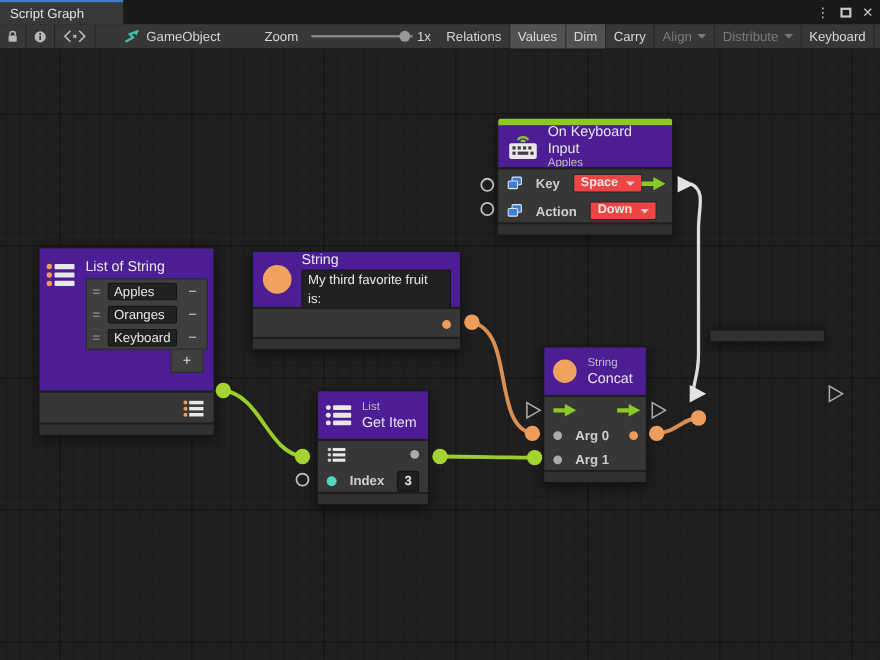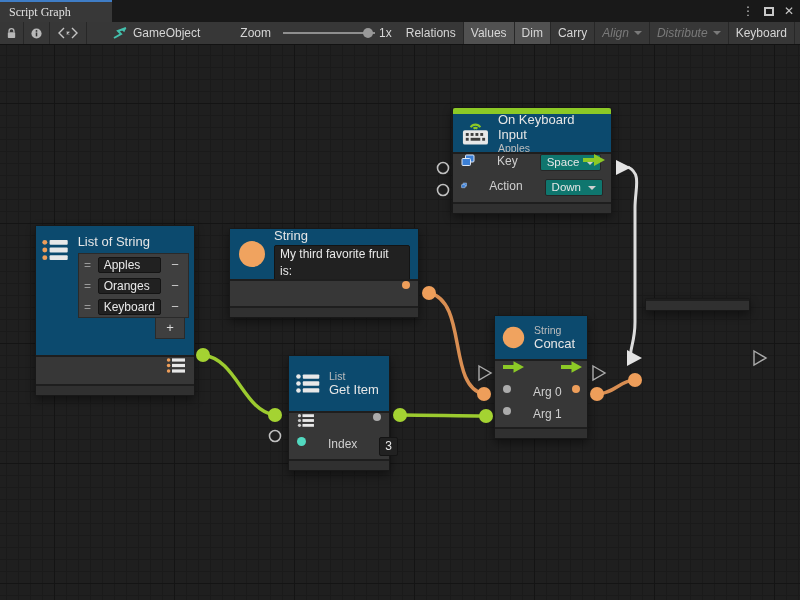--- a/index.html
+++ b/index.html
@@ -3,31 +3,31 @@
 <meta charset="utf-8">
 <style>
   * { margin:0; padding:0; box-sizing:border-box; }
   html,body { width:800px; height:600px; overflow:hidden; background:#1f1f1f;
     font-family:"Liberation Sans", sans-serif; }
   #stage { position:relative; width:800px; height:600px; }
 
   
   .tabbar { position:absolute; left:0; top:0; width:800px; height:22px; background:#191919; }
   .tab { position:absolute; left:0; top:0; width:112px; height:22px; background:#383838;
-    border-top:2px solid #3f7dc6; color:#e2e2e2; font-size:12px; line-height:20px; padding-left:9px;font-family:Liberation Serif, serif; }
+    border-top:2px solid #3f7dc6; color:#e2e2e2; font-size:12px; line-height:20px; padding-left:9px; }
   .winctl { position:absolute; right:6px; top:0; height:22px; display:flex; align-items:center; gap:10px; color:#c8c8c8; }
   .winctl .glyph { font-size:12px; line-height:22px; }
   .winbox { width:10px; height:9px; border:2px solid #c8c8c8; display:inline-block; }
 
   
   .toolbar { position:absolute; left:0; top:22px; width:800px; height:23px; background:#373737;
     border-bottom:1px solid #121212; display:flex; align-items:stretch; color:#d6d6d6; font-size:12px; }
   .tbtn { display:flex; align-items:center; padding:0 7px; border-right:1px solid #272727; white-space:nowrap; }
   .tbtn.active { background:#515151; }
-  .tbtn.disabled { color:#7a7a7a;font-style:italic; }
+  .tbtn.disabled { color:#7a7a7a; }
   .dd-arrow { width:0; height:0; border-left:4px solid transparent; border-right:4px solid transparent;
     border-top:4px solid #bdbdbd; display:inline-block; margin-left:5px; }
   .tbtn.disabled .dd-arrow { border-top-color:#7a7a7a; }
   .zoom-track { width:92px; height:2px; background:#8f8f8f; position:relative; margin:0 4px; }
   .zoom-handle { position:absolute; right:2px; top:-4px; width:10px; height:10px; border-radius:50%; background:#999; }
   .right-group { margin-left:auto; display:flex; align-items:stretch; }
 
   
   .canvas { position:absolute; left:0; top:45px; width:800px; height:555px;
     background-color:#1f1f1f;
@@ -35,31 +35,31 @@
       linear-gradient(to right,#141414 1px,transparent 1px),
       linear-gradient(to bottom,#141414 1px,transparent 1px),
       linear-gradient(to right,#1a1a1a 1px,transparent 1px),
       linear-gradient(to bottom,#1a1a1a 1px,transparent 1px);
     background-size:120px 120px,120px 120px,12px 12px,12px 12px;
     background-position:54px 58px,54px 58px,6px 10px,6px 10px; }
 
   
   .node { position:absolute; background:#363636; border:1px solid #181818; border-radius:2px;
     box-shadow:0 4px 10px rgba(0,0,0,.45); color:#dcdcdc; }
-  .hdr { background:#0c4a6e; display:flex; align-items:center; padding:5px 8px; gap:8px; }
+  .hdr { background:#4c1d95; display:flex; align-items:center; padding:5px 8px; gap:8px; }
   .hdr .t1 { font-size:13px; color:#e6e6e6; }
   .hdr .t2 { font-size:10.5px; color:#bdbdbd; }
   .body { border-top:2px solid #1e1e1e; background:#373737; position:relative; }
   .ftr { border-top:2px solid #1e1e1e; background:#303030; height:11px; }
-  .row { position:relative; display:flex; align-items:flex-start; gap:22px; padding:0 8px; }
+  .row { position:relative; display:flex; align-items:center; gap:12px; padding:0 8px;font-weight:bold; }
   .plabel { font-size:12px; color:#cfcfcf; }
   .dot { width:9px; height:9px; border-radius:50%; flex:0 0 auto; }
   .dot.grey { background:#ababab; } .dot.teal { background:#52d9c0; } .dot.orange { background:#ee9e5a; }
   .dot.small { width:8px; height:8px; }
-  .dropdown { background:#0f766e; border:1px solid #262626; border-radius:2px; color:#e6e6e6;
+  .dropdown { background:#ef4444; border:1px solid #262626; border-radius:2px; color:#e6e6e6;
     font-size:11.5px; line-height:15px; padding:0 6px; display:flex; align-items:center; }
   .dropdown .dd-arrow { border-top-color:#cfcfcf; margin-left:7px; }
   .tfield { background:#212121; border:1px solid #141414; border-radius:2px; color:#e9e9e9;
     font-size:12px; line-height:17px; padding:0 5px; }
   .evt-strip { height:6px; background:#8cc926; border-radius:2px 2px 0 0; }
 
   
   .listbox { background:#3f3f3f; border:1px solid #2a2a2a; }
   .lrow { display:flex; align-items:center; height:21px; padding:0 3px; gap:4px; }
   .handle { color:#9a9a9a; font-size:12px; width:12px; text-align:center; }
@@ -258,21 +258,21 @@
     </div>
     <div class="body" style="height:27px">
       <div class="row" style="height:27px;justify-content:flex-end">
         <span class="dot orange small"></span>
       </div>
     </div>
     <div class="ftr"></div>
   </div>
 
   <div class="node" style="left:288px;top:355px;width:102px">
-    <div class="hdr" style="height:55px;padding:0 6px">
+    <div class="hdr" style="height:43px;padding:0 6px">
       <svg class="icon" width="26" height="25" viewBox="0 0 30 28">
         <g>
             <circle cx="4" cy="6" r="2.6" fill="#e8e8e8"></circle>
             <rect x="9" y="3.5" width="19" height="5" rx="1" fill="#e8e8e8"></rect>
            <circle cx="4" cy="14" r="2.6" fill="#e8e8e8"></circle>
             <rect x="9" y="11.5" width="19" height="5" rx="1" fill="#e8e8e8"></rect>
            <circle cx="4" cy="22" r="2.6" fill="#e8e8e8"></circle>
             <rect x="9" y="19.5" width="19" height="5" rx="1" fill="#e8e8e8"></rect>
           </g>
       </svg>

